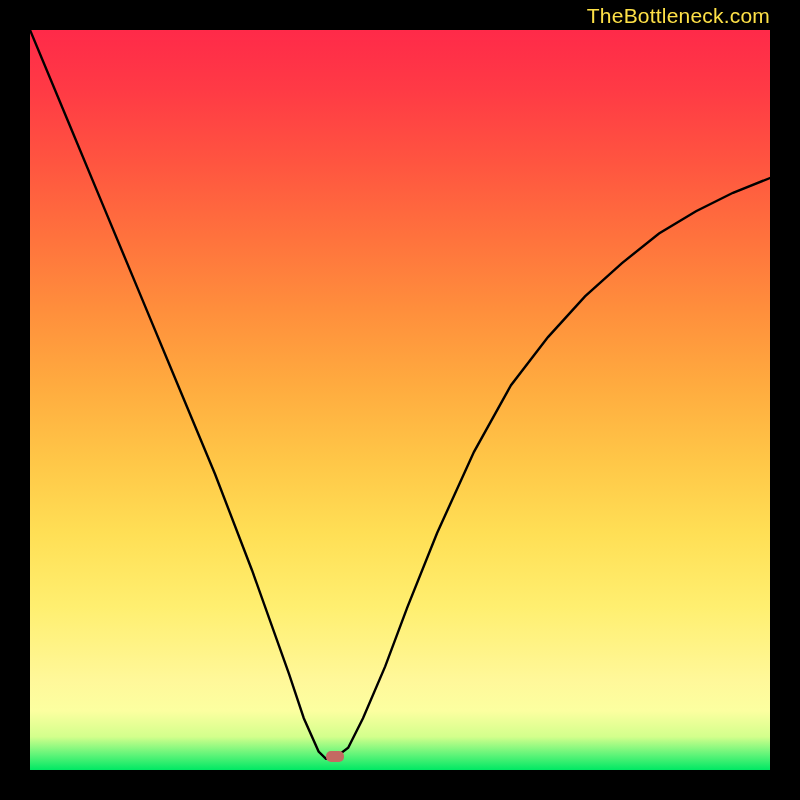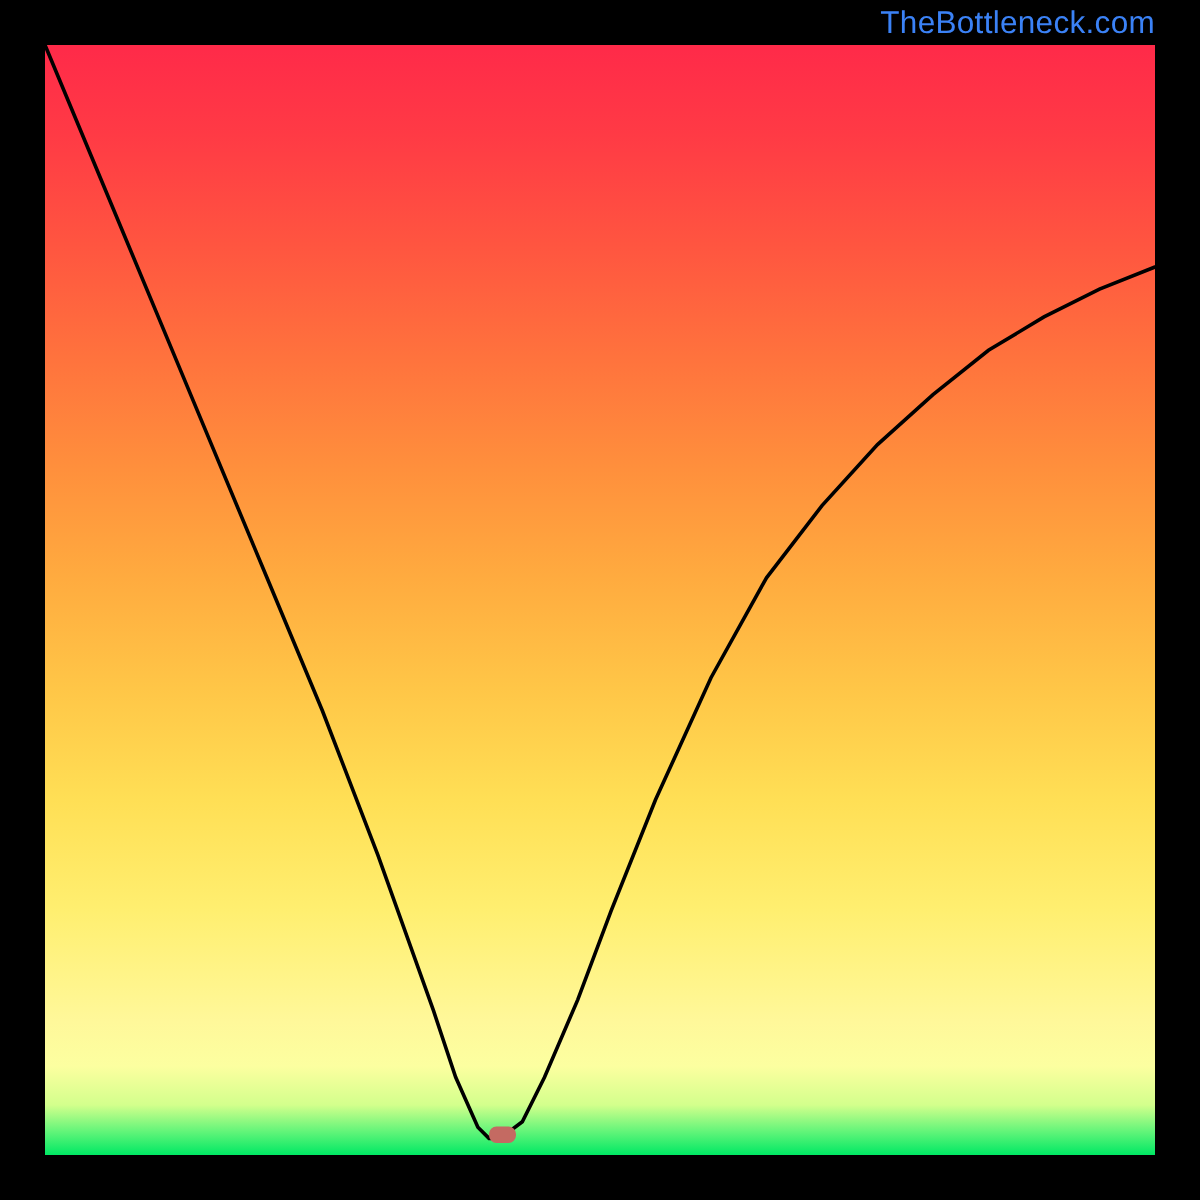--- a/index.html
+++ b/index.html
@@ -35,21 +35,21 @@
       #ff8f3c 62%,
       #ff723d 72%,
       #ff5540 82%,
       #ff3a45 92%,
       #ff2a49 100%);
   }
   .watermark {
     position: absolute;
     top: 4px;
     right: 30px;
-    color: #3b82f6;
+    color: #fde047;
     font-size: 21px;
     letter-spacing: 0.2px;
   }
   svg.curve {
     position: absolute;
     left: 30px;
     top: 30px;
     width: 740px;
     height: 740px;
   }

